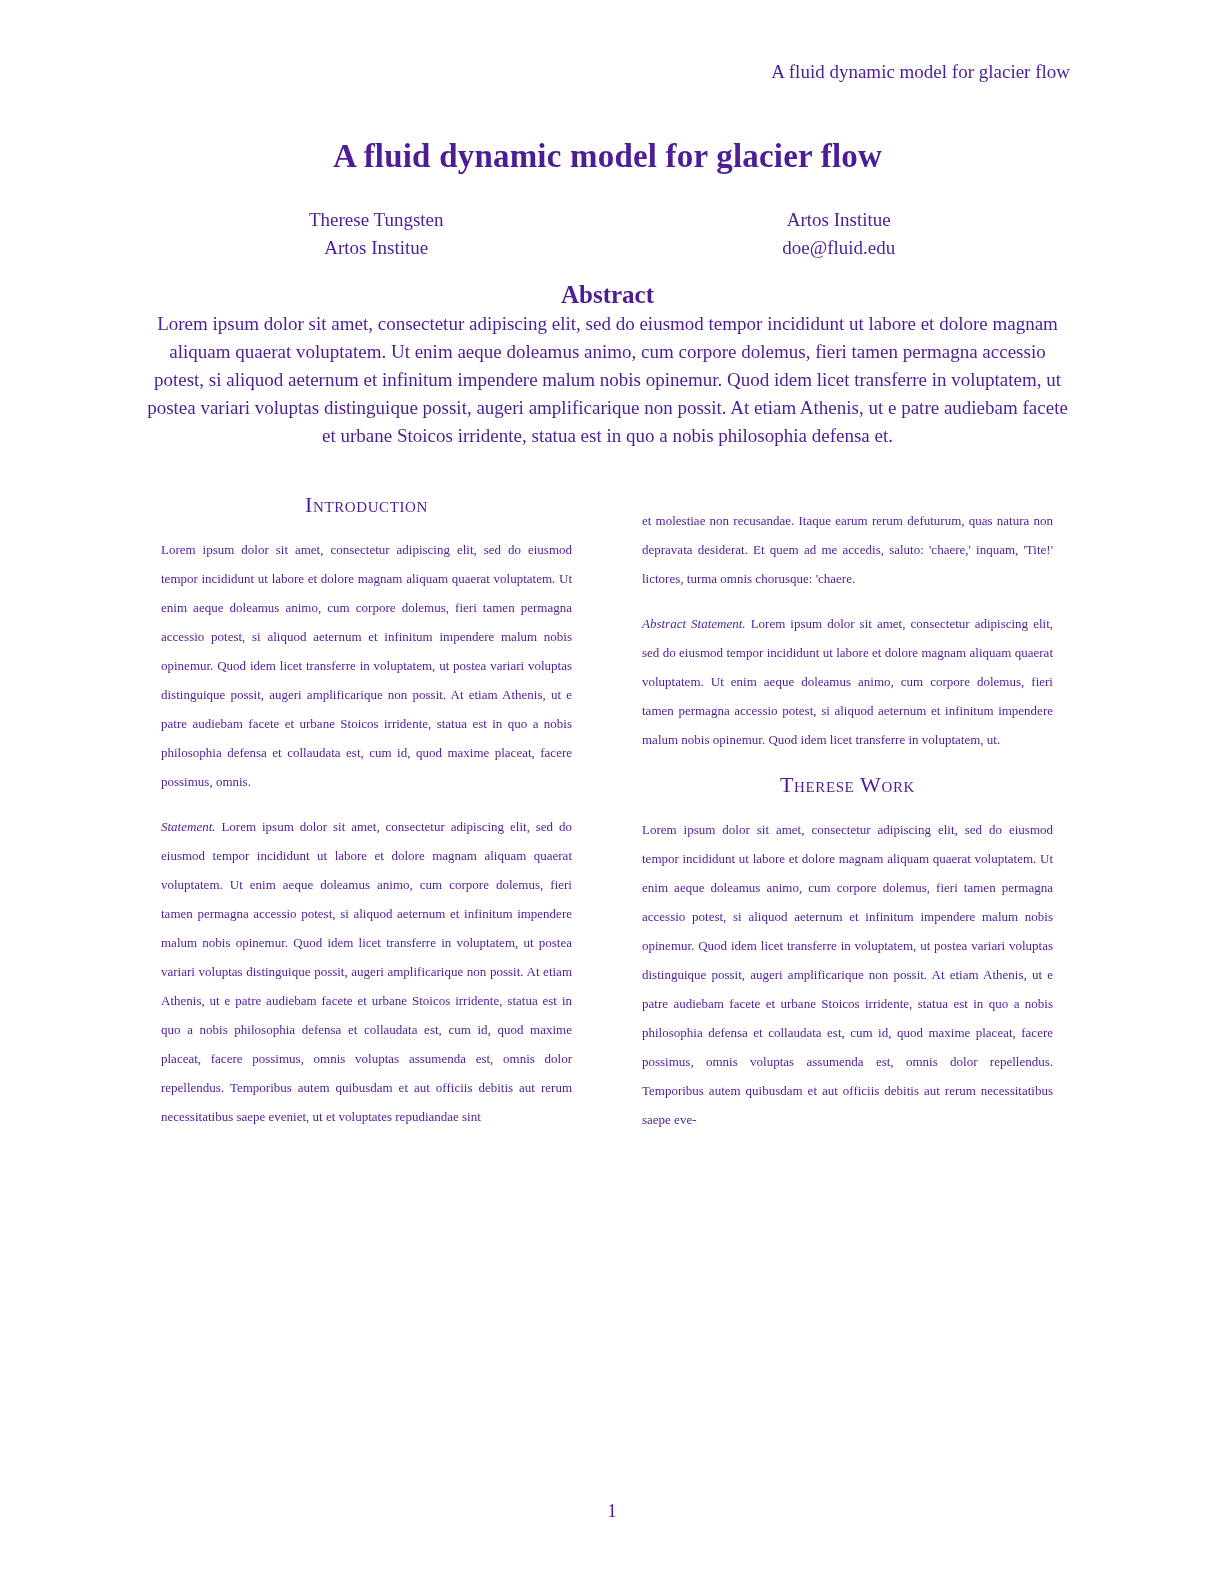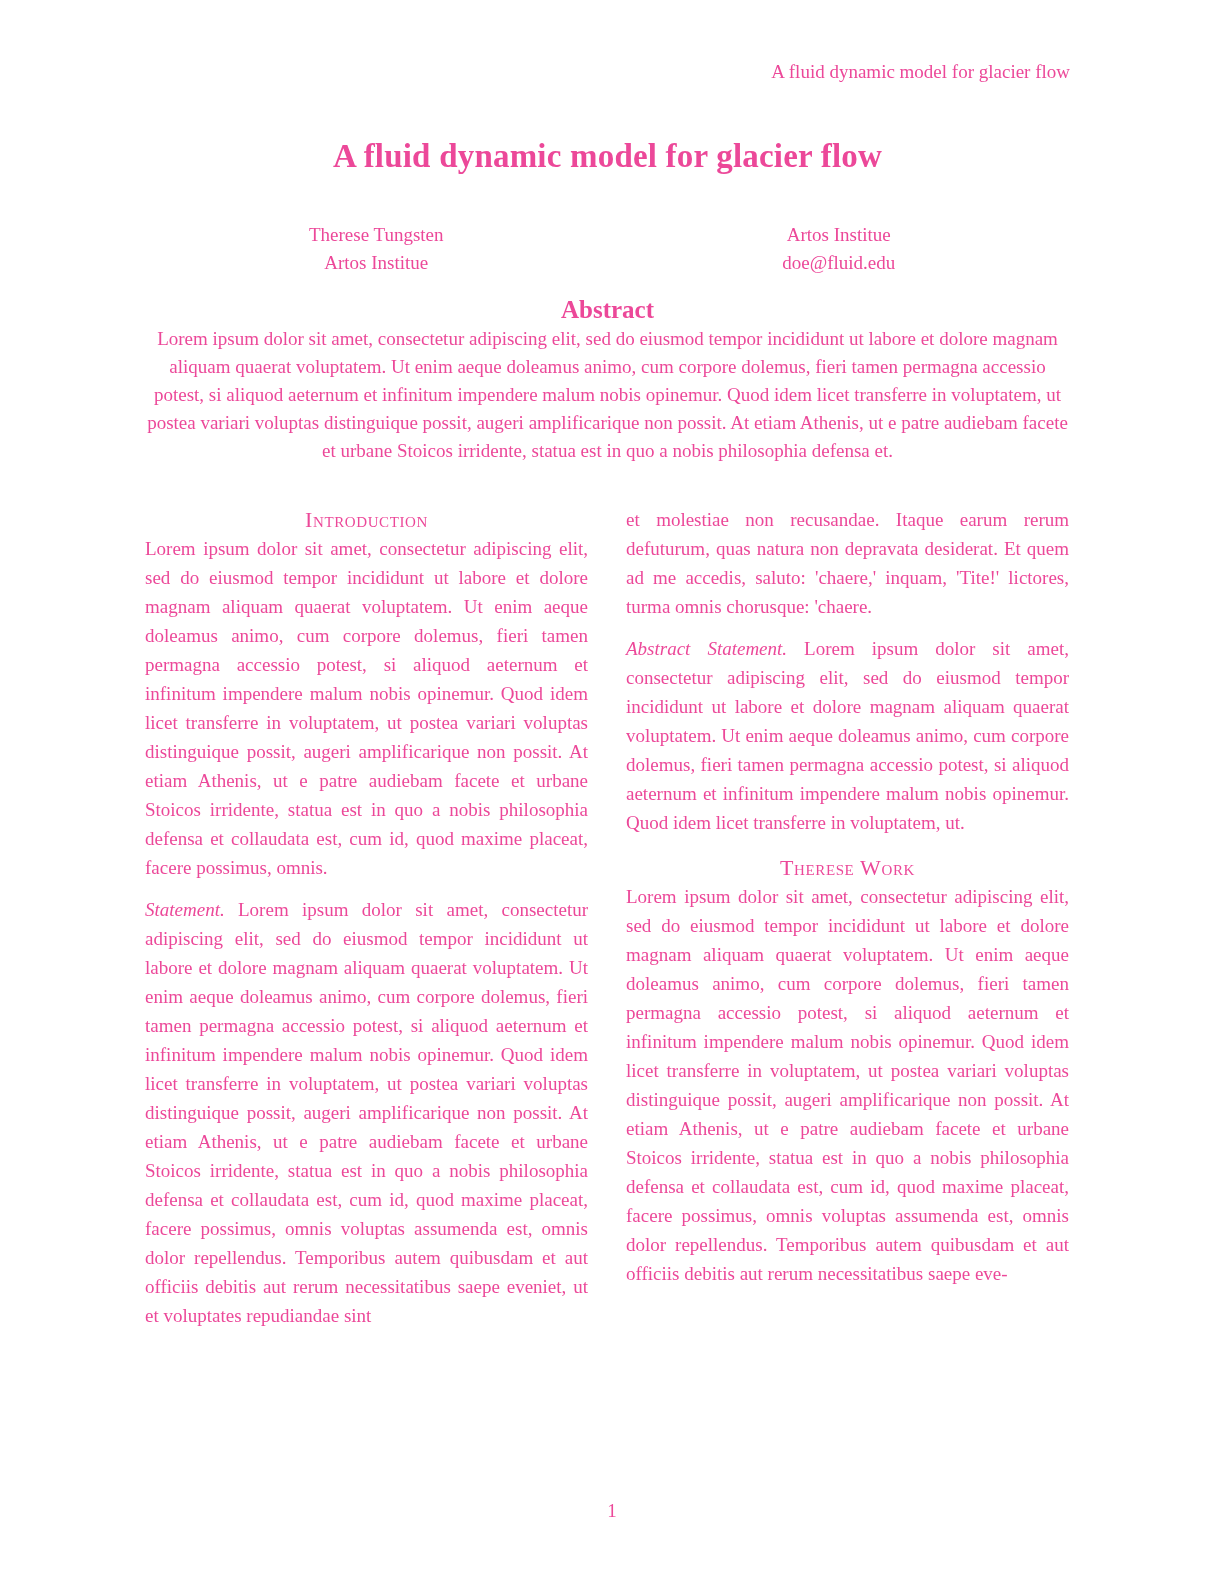--- a/index.html
+++ b/index.html
@@ -6,42 +6,42 @@
     margin: 0;
     padding: 0;
     background: #e8e8e8;
   }
   .page {
     position: relative;
     width: 1224px;
     height: 1584px;
     margin: 0 auto;
     background: #ffffff;
-    color: #ec4899;
+    color: #4c1d95;
     font-family: "Liberation Serif", "DejaVu Serif", serif;
     box-sizing: border-box;
     padding: 60px 154px 0 145px;
     overflow: hidden;
   }
   .running-header {
     text-align: right;
     font-size: 19px;
     line-height: 24px;
   }
   .paper-title {
     margin: 52px 0 0 0;
     text-align: center;
     font-size: 33px;
     line-height: 40px;
     font-weight: bold;
     letter-spacing: 0.2px;
   }
   .authors {
     display: flex;
-    margin-top: 45px;
+    margin-top: 30px;
   }
   .author {
     flex: 1 1 50%;
     text-align: center;
     font-size: 19px;
     line-height: 28px;
   }
   .abstract-heading {
     margin-top: 20px;
     text-align: center;
@@ -70,22 +70,22 @@
     font-size: 22px;
     line-height: 29px;
     letter-spacing: 0.6px;
     font-weight: normal;
     margin: 0;
   }
   .sec-heading.spaced-above {
     margin-top: 16px;
   }
   .para {
-    margin: 0;
-    font-size: 19px;
+    margin: 16px;
+    font-size: 13px;
     line-height: 29px;
     text-align: justify;
     hyphens: auto;
     -webkit-hyphens: auto;
   }
   .para + .para {
     margin-top: 13px;
   }
   .para .lead {
     font-style: italic;

